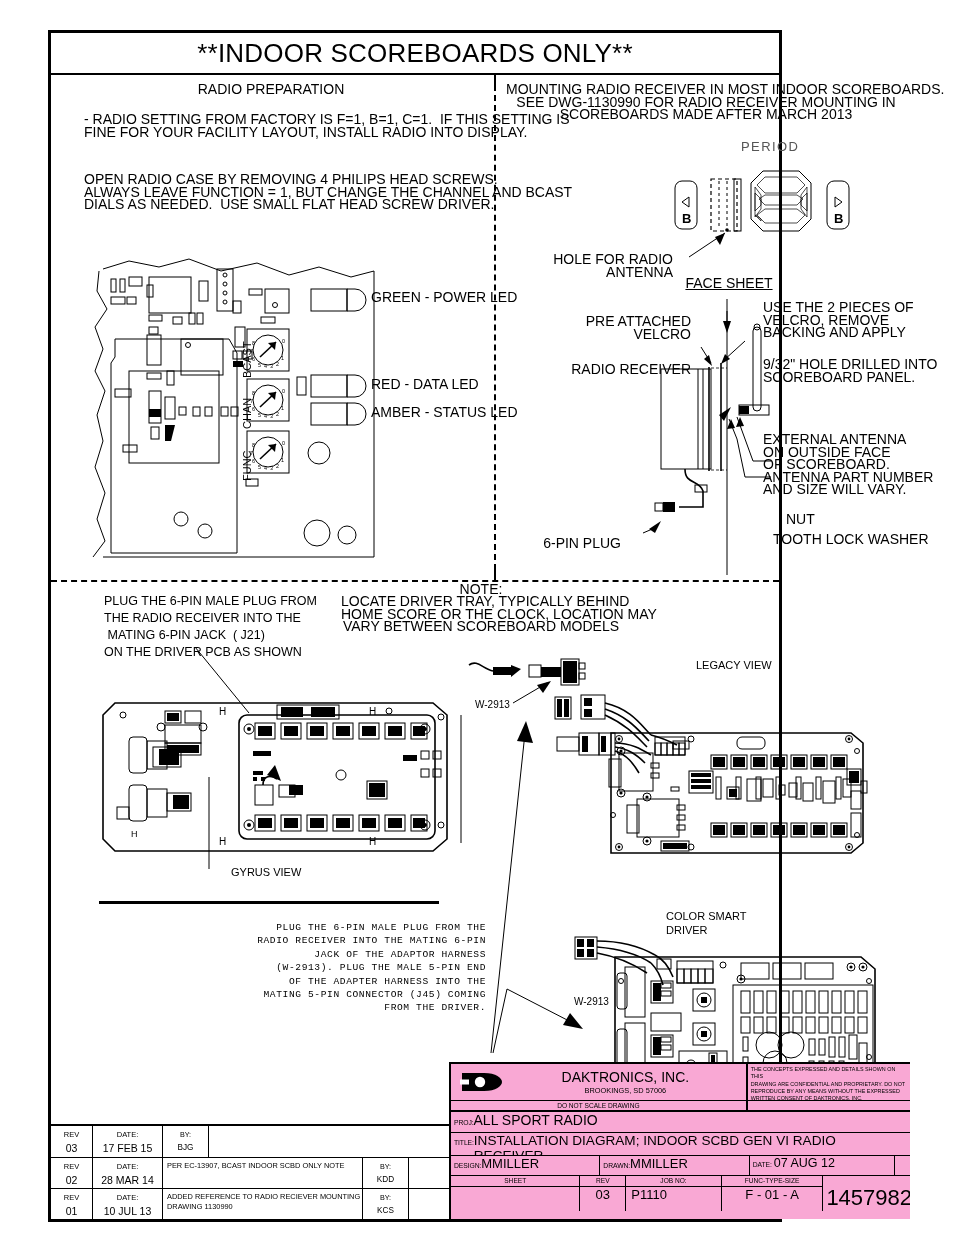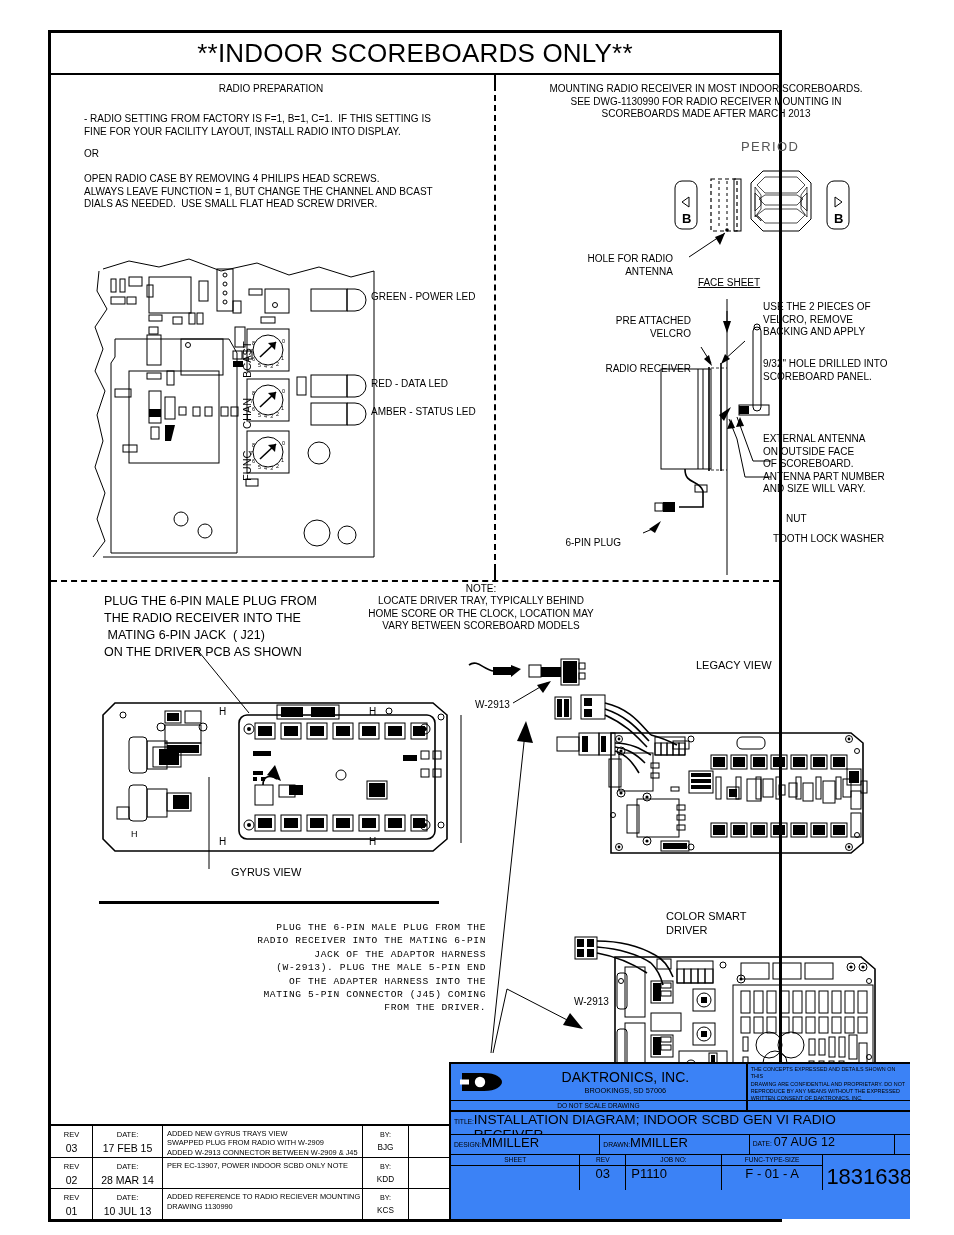--- a/index.html
+++ b/index.html
@@ -40,21 +40,21 @@
     height: 0;
   }
   .vdash {
     position: absolute;
     border-left: 2px dashed #000;
     width: 0;
   }
   .solidv { position:absolute; border-left:1px solid #000; width:0; }
 
   
-  .txt { position: absolute; font-size: 10px; line-height: 12.5px; white-space: pre; }
+  .txt { position: absolute; font-size: 14px; line-height: 12.5px; white-space: pre; }
   .txt.c  { text-align: center; }
   .txt.r  { text-align: right; }
   .big { font-size: 12.5px; line-height: 15px; }
   .med { font-size: 11px; line-height: 14px; }
   .mono {
     font-family: "Liberation Mono", "DejaVu Sans Mono", monospace;
     font-size: 9.6px; line-height: 13.4px; letter-spacing: .6px;
     white-space: pre; text-align: right;
   }
   .vert {
@@ -67,21 +67,21 @@
   .lnthin { stroke:#000; fill:none; stroke-width:.7; }
   .fillk { fill:#000; stroke:none; }
 
   
   #titleblock {
     position: absolute;
     left: 398px; bottom: 0px;
     width: 461px; height: 157px;
     border-left: 2.5px solid #000;
     border-top: 2.5px solid #000;
-    background:#3b82f6;
+    background:#f9a8d4;
   }
   .tbrow { display:flex; width:100%; }
   .tbcell {
     border-right:1px solid #000; border-bottom:1px solid #000;
     padding:0 3px; position:relative; overflow:hidden;
   }
   .tbcell:last-child { border-right:none; }
   .tbl { font-size:6.8px; letter-spacing:-.1px; }
   .tbv { font-size:14px; }
   .tbv-sm { font-size:11.5px; }
@@ -117,21 +117,20 @@
 
   <div class="vdash" style="left:443px;top:42px;height:505px;"></div>
 
   <div class="solidv" style="left:443px;top:42px;height:12px;border-left-width:2px;border-left-style:solid;"></div>
   <div class="solidv" style="left:443px;top:532px;height:15px;border-left-width:2px;border-left-style:solid;"></div>
 
   <div class="txt c" style="left:60px;top:50px;width:320px;">RADIO PREPARATION</div>
 
   <div class="txt" style="left:33px;top:80px;width:400px;">- RADIO SETTING FROM FACTORY IS F=1, B=1, C=1.  IF THIS SETTING IS
 FINE FOR YOUR FACILITY LAYOUT, INSTALL RADIO INTO DISPLAY.</div>
-  <div class="txt" style="left:33px;top:115px;width:400px;">OR</div>
   <div class="txt" style="left:33px;top:140px;width:410px;">OPEN RADIO CASE BY REMOVING 4 PHILIPS HEAD SCREWS.
 ALWAYS LEAVE FUNCTION = 1, BUT CHANGE THE CHANNEL AND BCAST
 DIALS AS NEEDED.  USE SMALL FLAT HEAD SCREW DRIVER.</div>
 
   <div style="position:absolute;left:38px;top:198px;">
     <svg width="300" height="330" viewBox="0 0 300 330">
 
       <path class="ln" d="M10 40 L8 60 L18 78 L6 96 L14 118 L6 140 L16 160 L8 184 L14 210 L6 236 L16 262 L8 288 L16 310 L4 326"></path>
       <path class="ln" d="M14 38 L40 30 L70 36 L100 28 L132 40 L168 32 L200 44 L230 36 L262 46 L285 40"></path>
       <path class="ln" d="M285 40 L285 326"></path>
@@ -805,20 +804,26 @@
       </div>
     </div>
 
     <div class="tbrow" style="height:11px;">
       <div class="tbcell" style="width:298px;border-right:2.5px solid #000;border-bottom:2.5px solid #000;">
         <div style="font-size:6.6px;text-align:center;line-height:10px;">DO NOT SCALE DRAWING</div>
       </div>
       <div class="tbcell" style="width:163px;border-bottom:2.5px solid #000;"></div>
     </div>
 
+    <div class="tbrow" style="height:21px;">
+      <div class="tbcell" style="width:461px;display:flex;align-items:baseline;">
+        <span class="tbl">PROJ:</span>
+        <span class="tbv">ALL SPORT RADIO</span>
+      </div>
+    </div>
 
     <div class="tbrow" style="height:23px;">
       <div class="tbcell" style="width:461px;display:flex;align-items:baseline;">
         <span class="tbl">TITLE:</span>
         <span class="tbv" style="font-size:13.6px;">INSTALLATION DIAGRAM; INDOOR SCBD GEN VI RADIO RECEIVER</span>
       </div>
     </div>
 
     <div class="tbrow" style="height:20px;">
       <div class="tbcell" style="width:150px;display:flex;align-items:baseline;">
@@ -843,57 +848,52 @@
       <div class="tbcell minicap" style="width:96px;text-align:center;line-height:10px;">JOB NO:</div>
       <div class="tbcell minicap" style="width:102px;text-align:center;line-height:10px;">FUNC-TYPE-SIZE</div>
       <div class="tbcell" style="width:87px;border-bottom:none;"></div>
     </div>
 
     <div class="tbrow" style="height:24px;">
       <div class="tbcell" style="width:130px;text-align:center;font-size:13px;border-bottom:none;"></div>
       <div class="tbcell" style="width:46px;text-align:center;font-size:13px;border-bottom:none;">03</div>
       <div class="tbcell" style="width:96px;text-align:left;font-size:13px;padding-left:5px;border-bottom:none;">P1110</div>
       <div class="tbcell" style="width:102px;text-align:center;font-size:13px;border-bottom:none;">F - 01 - A</div>
-      <div class="tbcell" style="width:87px;text-align:center;font-size:22px;line-height:22px;border-bottom:none;">1831638</div>
+      <div class="tbcell" style="width:87px;text-align:center;font-size:22px;line-height:22px;border-bottom:none;">1457982</div>
     </div>
   </div>
 
   <div id="revtable">
     <div class="revrow">
       <div class="revcell" style="width:42px;">
         <div class="rc-top">REV</div>
         <div class="rc-bot">03</div>
       </div>
       <div class="revcell" style="width:70px;">
         <div class="rc-top">DATE:</div>
         <div class="rc-bot">17 FEB 15</div>
       </div>
-      <div class="revcell" style="width:200px;">
-        <div class="rc-desc">ADDED NEW GYRUS TRAYS VIEW
-SWAPPED PLUG FROM RADIO WITH W-2909
-ADDED W-2913 CONNECTOR BETWEEN W-2909 &amp; J45</div>
-      </div>
       <div class="revcell" style="width:46px;">
         <div class="rc-by-top">BY:</div>
         <div class="rc-by-bot">BJG</div>
       </div>
       <div class="revcell" style="width:40px;"></div>
     </div>
 
     <div class="revrow">
       <div class="revcell" style="width:42px;">
         <div class="rc-top">REV</div>
         <div class="rc-bot">02</div>
       </div>
       <div class="revcell" style="width:70px;">
         <div class="rc-top">DATE:</div>
         <div class="rc-bot">28 MAR 14</div>
       </div>
       <div class="revcell" style="width:200px;">
-        <div class="rc-desc">PER EC-13907, POWER INDOOR SCBD ONLY NOTE</div>
+        <div class="rc-desc">PER EC-13907, BCAST INDOOR SCBD ONLY NOTE</div>
       </div>
       <div class="revcell" style="width:46px;">
         <div class="rc-by-top">BY:</div>
         <div class="rc-by-bot">KDD</div>
       </div>
       <div class="revcell" style="width:40px;"></div>
     </div>
 
     <div class="revrow">
       <div class="revcell" style="width:42px;">

